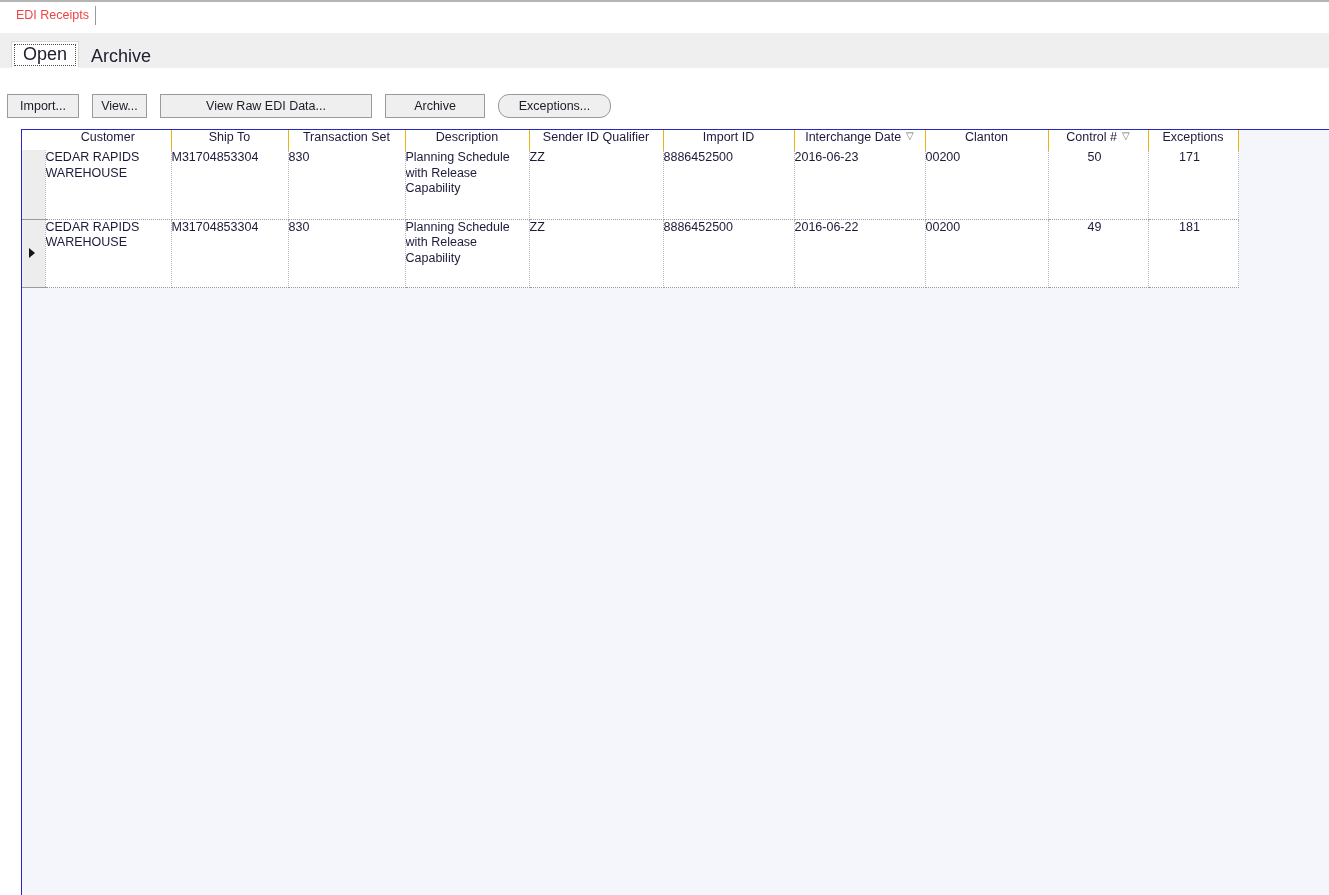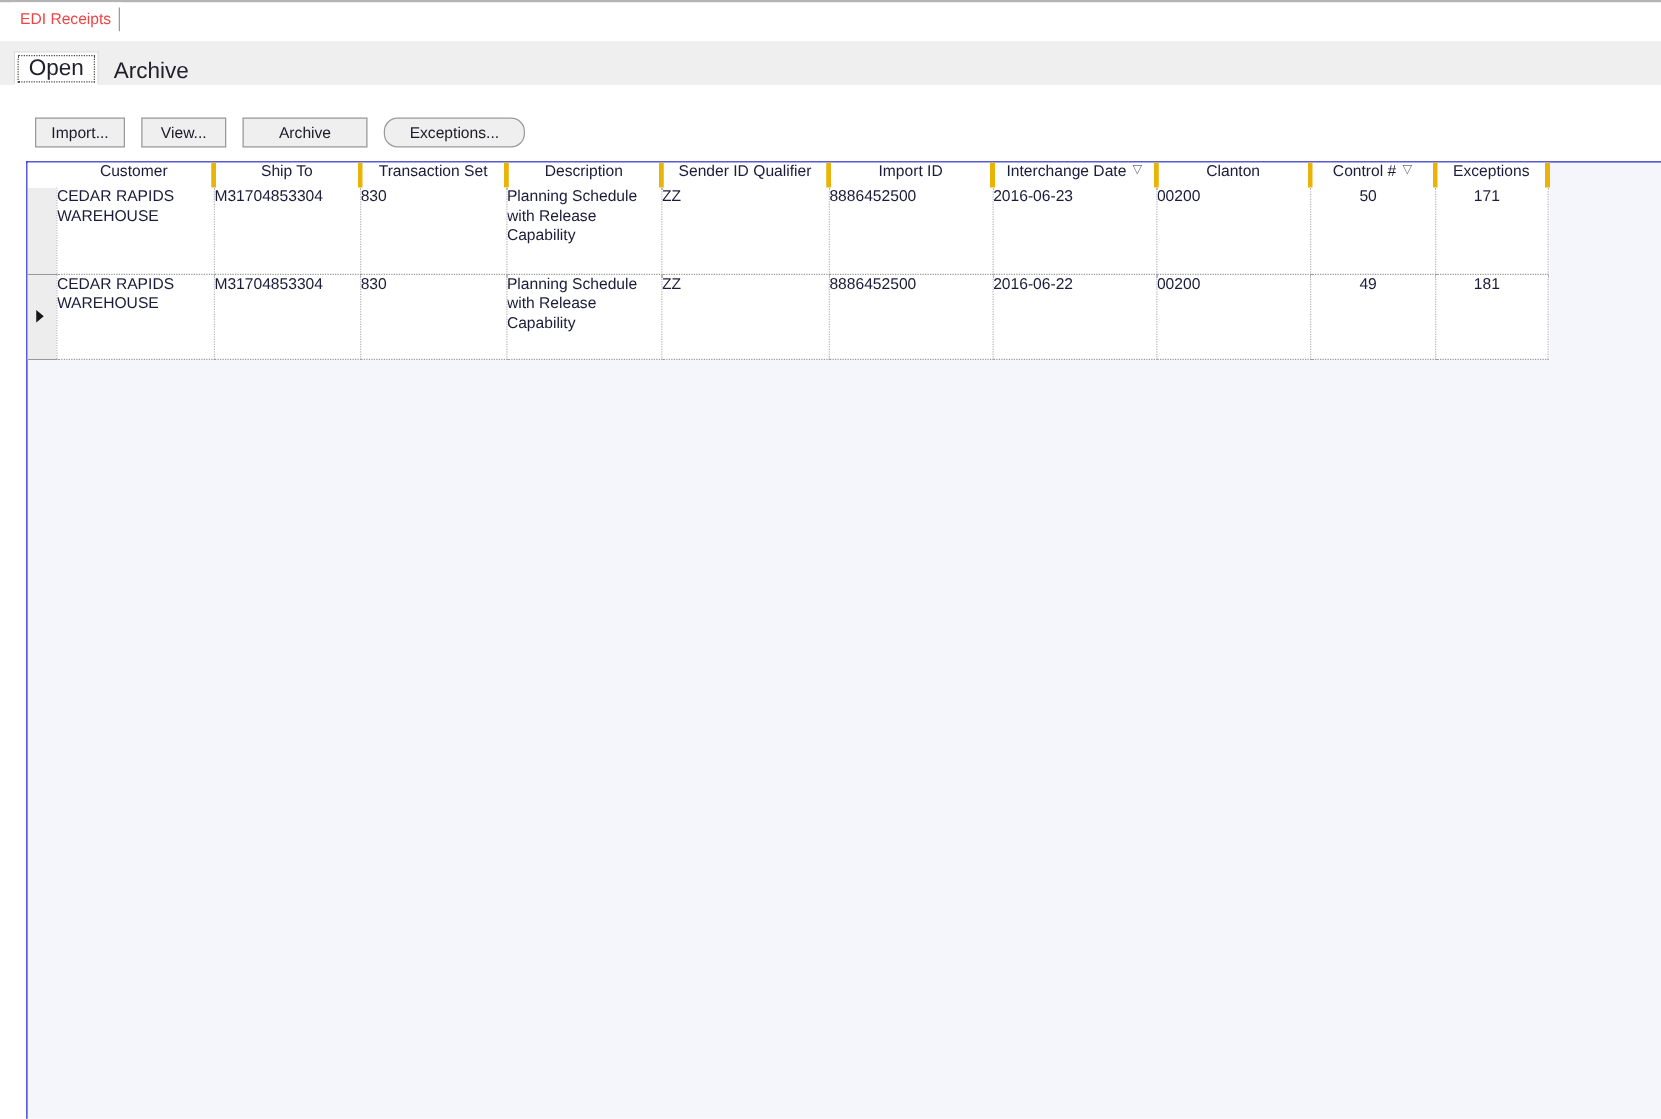--- a/index.html
+++ b/index.html
@@ -102,41 +102,41 @@
     position: absolute;
     left: 0; top: 68px;
     width: 1329px;
     height: 827px;
     background: #ffffff;
   }
 
   
   .toolbar {
     position: absolute;
-    left: 28px; top: 26px;
+    left: 7px; top: 26px;
     display: flex;
     align-items: flex-end;
   }
   .btn {
     height: 24px;
     box-sizing: border-box;
     background: #efefef;
     border: 1px solid #9a9a9a;
     color: #1b1b28;
     font-family: "Liberation Sans", sans-serif;
     font-size: 12.5px;
     line-height: 22px;
     text-align: center;
     margin-right: 13px;
     padding: 0;
     cursor: default;
     white-space: nowrap;
   }
   .btn.w-import   { width: 72px; }
-  .btn.w-view     { width: 68px; }
+  .btn.w-view     { width: 55px; }
   .btn.w-raw      { width: 212px; }
   .btn.w-archive  { width: 100px; }
   .btn.w-except   { width: 113px; margin-right: 0; border-radius: 11px; }
 
   
   .grid {
     position: absolute;
     left: 21px; top: 61px;
     width: 1308px;
     height: 800px;
@@ -169,21 +169,21 @@
   }
 
   
   thead tr {
     height: 20px;
     background: #ffffff;
   }
   thead th {
     height: 20px;
     background: #ffffff;
-    border-right: 4px solid #eab308;
+    border-right: 1px solid #eab308;
     border-bottom: none;
     text-align: center;
     vertical-align: middle;
     position: relative;
     font-size: 12.5px;
     color: #1b1b3a;
     white-space: nowrap;
   }
   thead th.gutter {
     border-right: none;
@@ -260,20 +260,21 @@
     <div class="tab">
       <span>Archive</span>
     </div>
   </div>
 
   <div class="panel">
 
     <div class="toolbar">
       <button class="btn w-import">Import...</button>
       <button class="btn w-view">View...</button>
+      <button class="btn w-raw">View Raw EDI Data...</button>
       <button class="btn w-archive">Archive</button>
       <button class="btn w-except">Exceptions...</button>
     </div>
 
     <div class="grid">
       <div class="grid-inner">
         <table class="dg">
           <colgroup>
             <col style="width:23px">
             <col style="width:126px">

